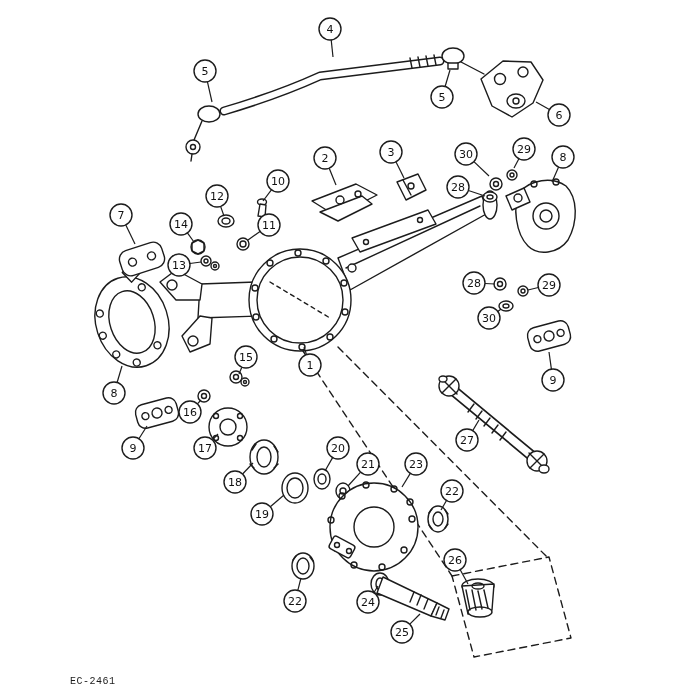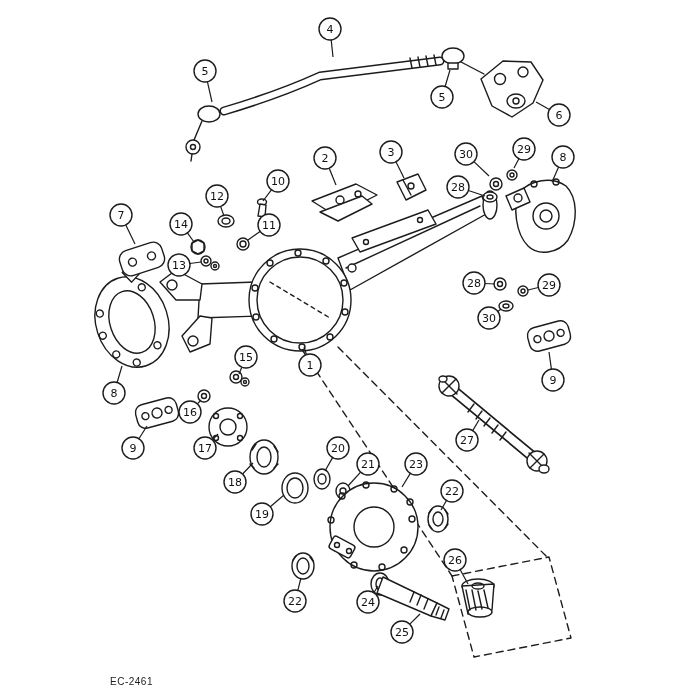--- a/index.html
+++ b/index.html
@@ -1,20 +1,20 @@
 <!DOCTYPE html>
 <html><head>
 <meta charset="utf-8">
 <style>
   html,body{margin:0;padding:0;background:#ffffff;}
   .stage{position:relative;width:700px;height:700px;background:#ffffff;overflow:hidden;
          font-family:"DejaVu Sans", sans-serif;}
   svg{position:absolute;left:0;top:0;}
   .figcode{position:absolute;left:70px;top:676px;font-size:10px;color:#1c1c1c;
-           font-family:Liberation Sans, sans-serif;letter-spacing:0.5px;margin-left:40px;}
+           font-family:Liberation Mono, monospace;letter-spacing:0.5px;}
 </style>
 </head>
 <body>
 
 <div class="stage">
 
   <svg id="diagram" width="700" height="700" viewBox="0 0 700 700">
 
     <g stroke="#1c1c1c" fill="none" stroke-width="1.4" stroke-linejoin="round" stroke-linecap="round">
 

